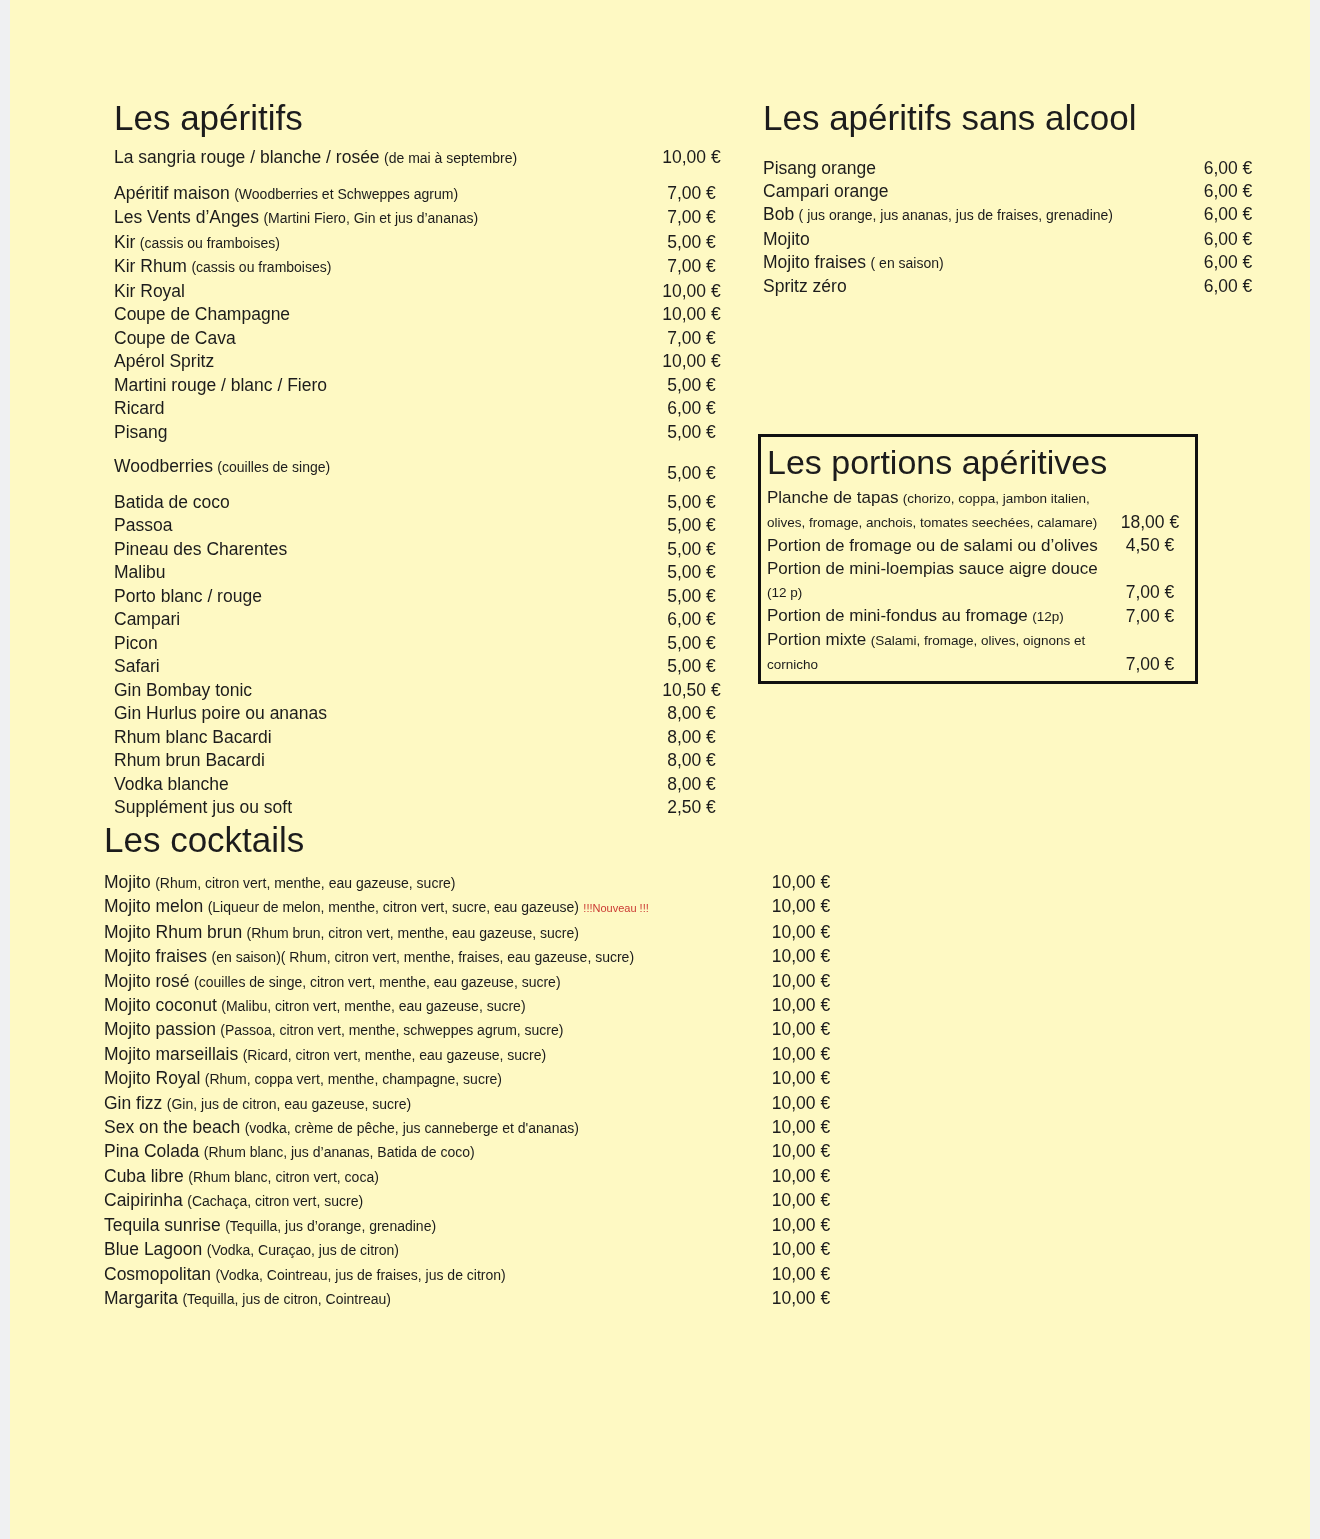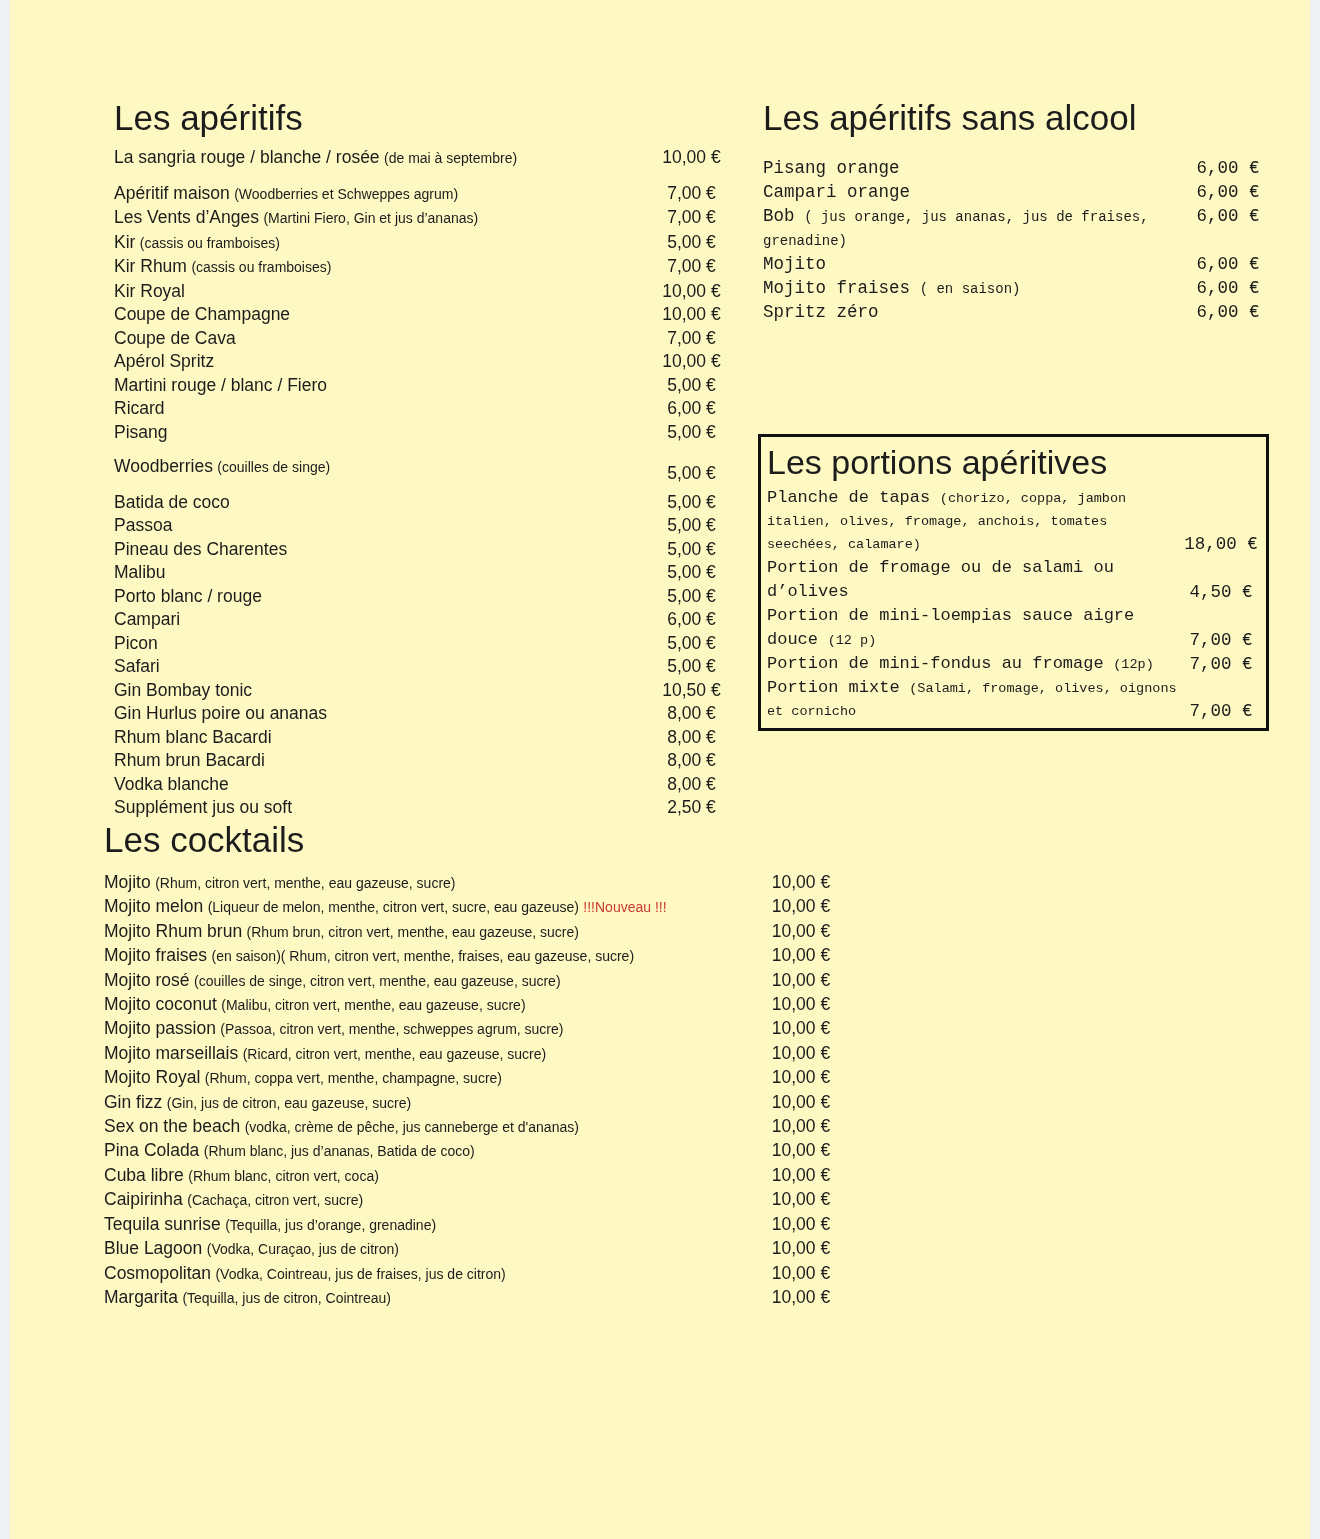--- a/index.html
+++ b/index.html
@@ -14,38 +14,38 @@
 
   .section{position:absolute;}
   .sec-title{font-size:35px;font-weight:400;margin:0;line-height:44px;color:var(--ink,#1c1c1c);}
 
   .list{margin-top:6px;}
   .group + .group{margin-top:11px;}
   .row{display:flex;align-items:baseline;}
   .label{flex:1;min-width:0;}
   .name{font-size:17.5px;}
   .desc{font-size:14px;}
-  .note{font-size:14px;color:var(--accent,#cb3a33);}
+  .note{font-size:11px;color:var(--accent,#cb3a33);}
   .price{font-size:17.5px;text-align:center;white-space:nowrap;}
   .price-low{position:relative;top:7px;}
 
   #aperitifs{left:114px;top:96px;width:626px;}
   #aperitifs .row{line-height:23.5px;}
   #aperitifs .price{flex:0 0 97px;}
 
   #sans-alcool{left:763px;top:96px;width:505px;}
   #sans-alcool .list{margin-top:17px;}
-  #sans-alcool .row{line-height:23.2px;font-family:Liberation Mono, monospace;}
+  #sans-alcool .row{line-height:23.2px;}
   #sans-alcool .price{flex:0 0 80px;}
 
-  #portions{left:758px;top:434px;width:511px;box-sizing:border-box;
+  #portions{left:758px;top:434px;width:440px;box-sizing:border-box;
     border:3px solid var(--box,#111111);padding:2px 2px 5px 6px;}
   #portions .sec-title{font-size:34px;line-height:46px;}
   #portions .list{margin-top:1px;}
-  #portions .row{line-height:23px;align-items:flex-end;font-family:Liberation Mono, monospace;}
+  #portions .row{line-height:23px;align-items:flex-end;}
   #portions .name{font-size:17px;}
   #portions .desc{font-size:13.5px;}
   #portions .price{flex:0 0 86px;}
 
   #cocktails{left:104px;top:818px;width:741px;}
   #cocktails .list{margin-top:9px;}
   #cocktails .row{line-height:23.4px;}
   #cocktails .price{flex:0 0 88px;}
 </style>
 </head>

